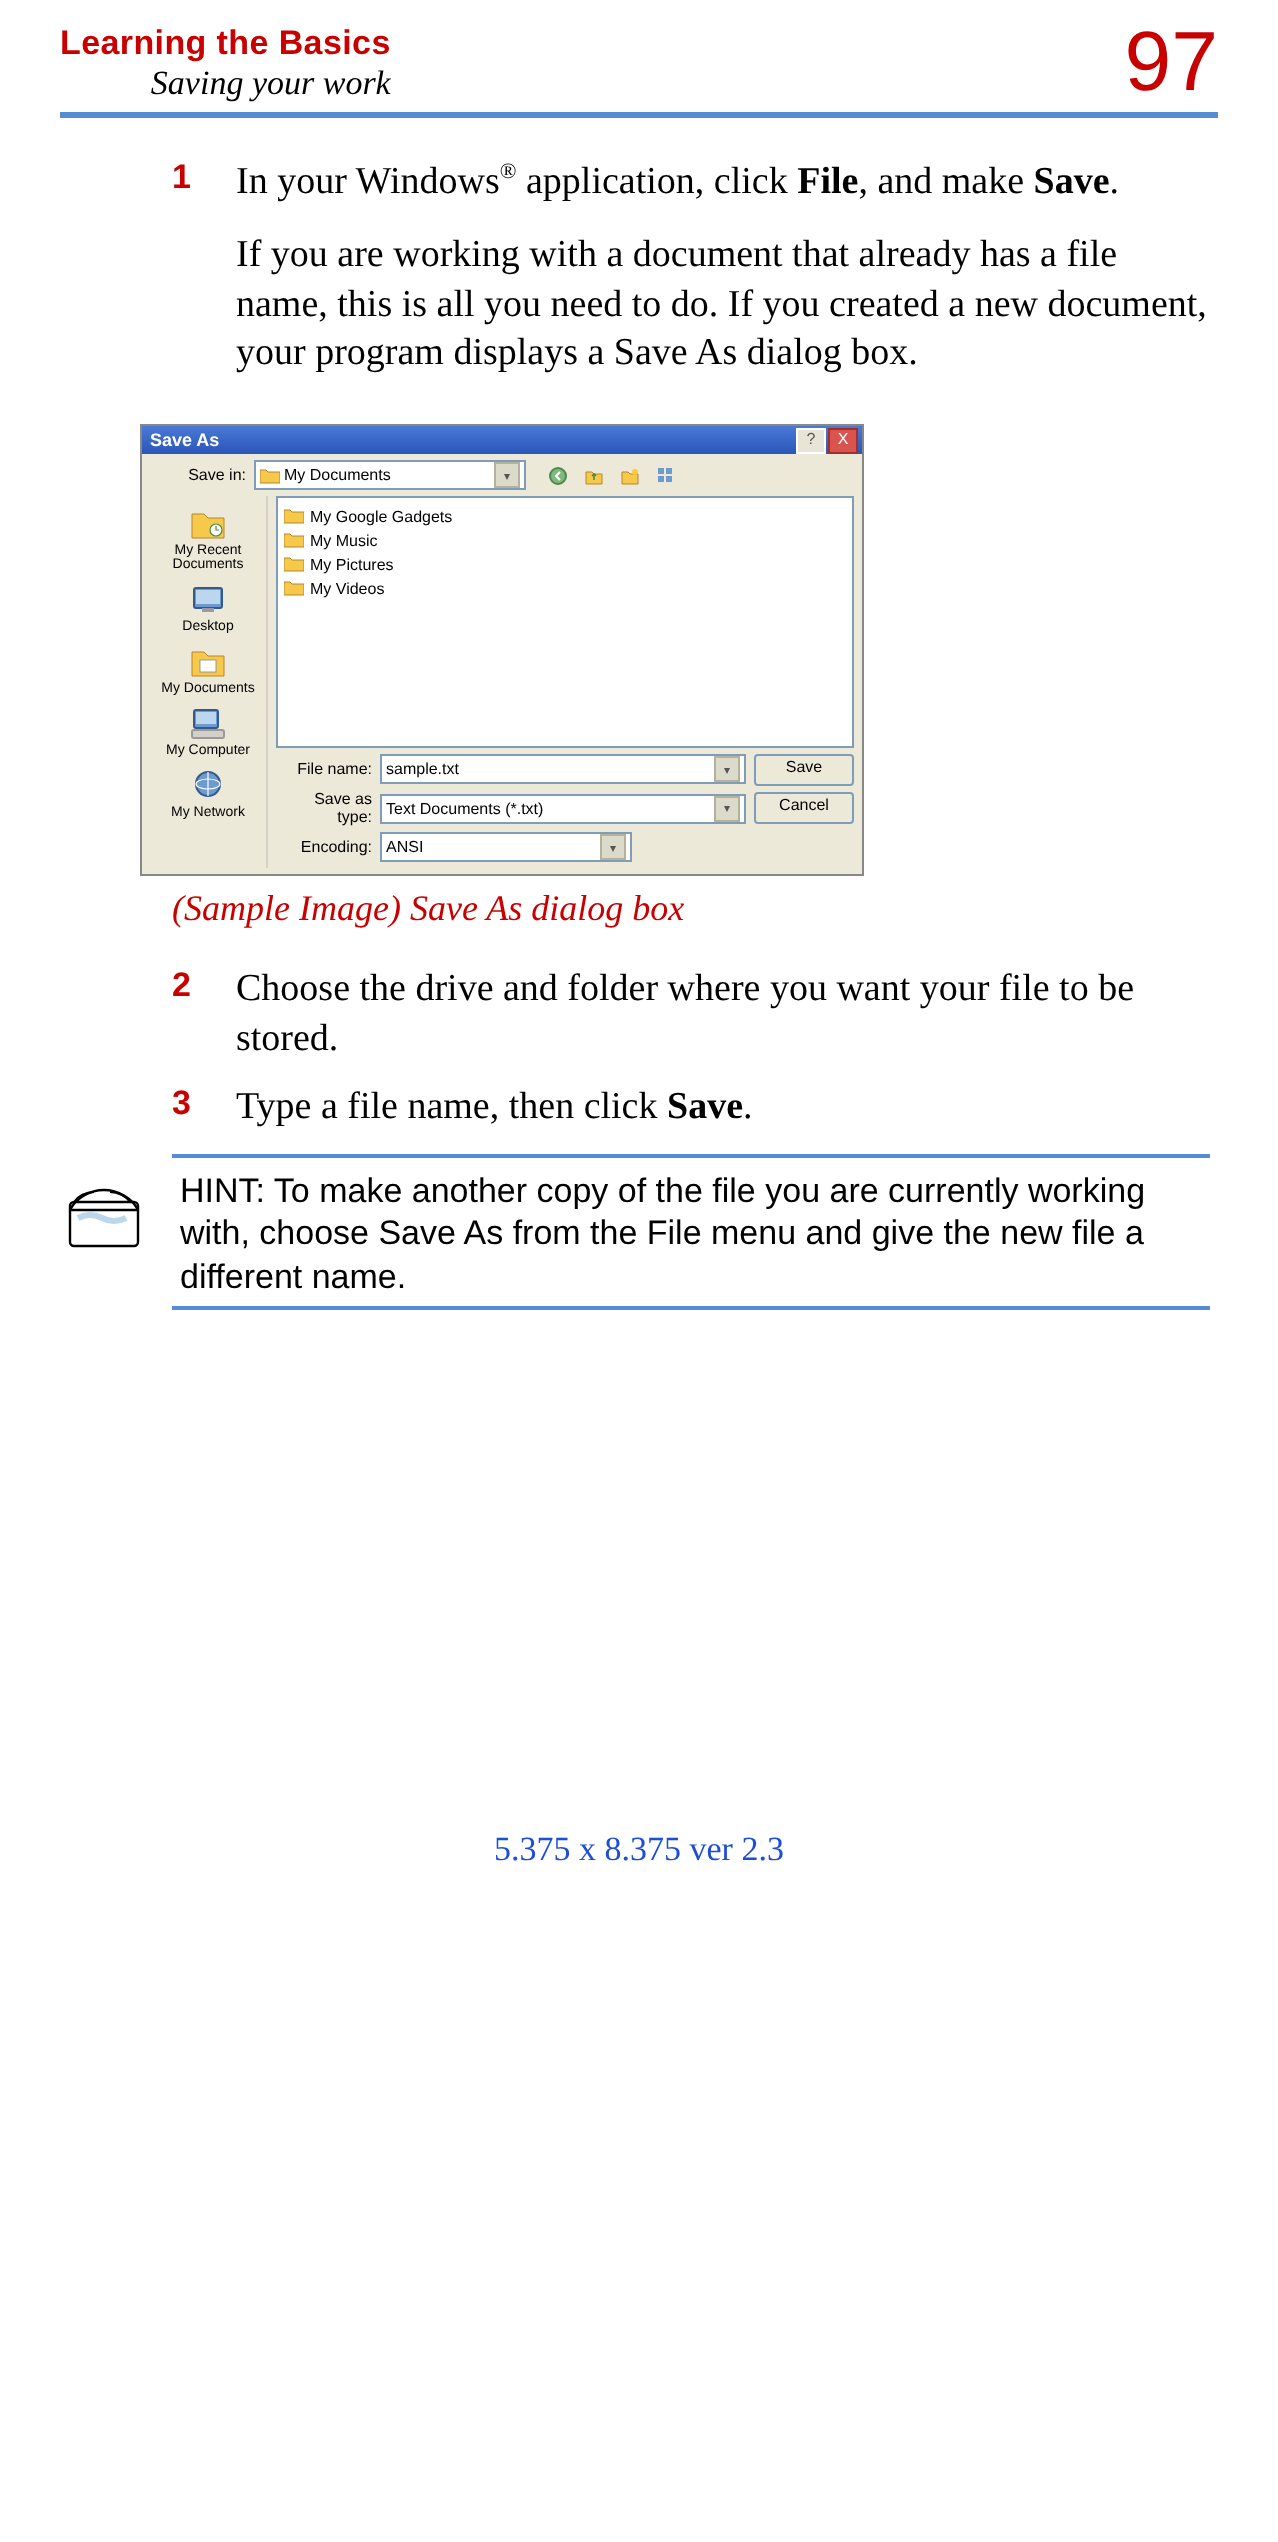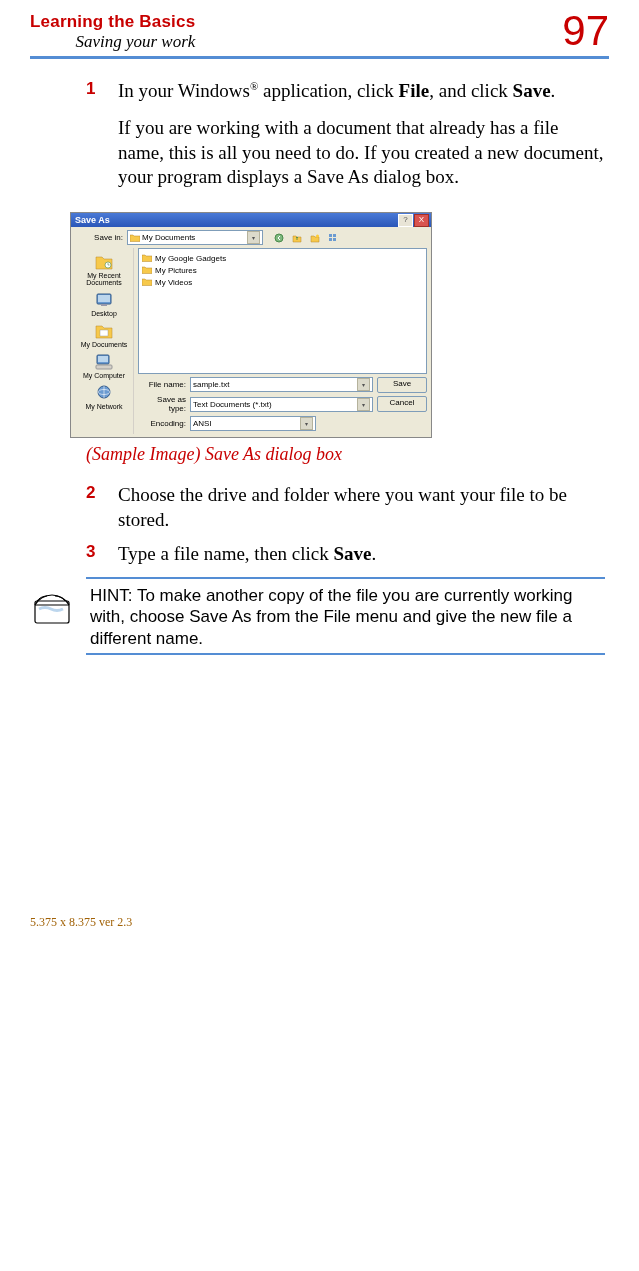--- a/index.html
+++ b/index.html
@@ -32,21 +32,21 @@
   .step-num { color: #c80000; font-family: Arial, sans-serif; font-size: 17px; font-weight: bold; min-width: 14px; }
   .step-body { flex: 1; font-size: 19px; line-height: 1.3; }
   .step-body b { font-weight: bold; }
   sup { font-size: 11px; }
   .para { font-size: 19px; line-height: 1.3; margin-bottom: 12px; }
   .caption { color: #c80000; font-style: italic; font-size: 18px; margin: 6px 0 18px 0; }
   .hint-block { display: flex; gap: 16px; align-items: flex-start; margin-top: 4px; padding-right:4px;justify-content:flex-end;}
   .hint-icon { width: 44px; height: 44px; margin-left:-56px; display:flex; align-items:center; justify-content:center;}
   .hint-text { font-family: Arial, sans-serif; font-size: 17px; line-height: 1.25; color:#000; flex:1;}
   .rule-blue-thin { height: 2px; background: #548dd4; margin: 4px 0 6px 0; }
-  .footer { text-align: left; font-size: 12px; color:#a16207; margin-top: 260px; }
+  .footer { text-align: center; font-size: 17px; color:#1d4ed8; margin-top: 260px; }
 
   
   .dialog {
     width: 360px;
     border: 1px solid #888;
     font-family: Tahoma, Arial, sans-serif;
     font-size: 9px;
     background: #14b8a6;
     margin: 10px 0 2px -16px;
   }
@@ -139,21 +139,21 @@
     </div>
     <div class="page-num">97</div>
   </div>
   <div class="rule-blue"></div>
 
   <div class="content">
 
     <div class="step">
       <div class="step-num">1</div>
       <div class="step-body">
-        <span>In your Windows</span><sup>®</sup><span> application, click </span><b>File</b><span>, and click </span><b>Save</b><span>.</span>
+        <span>In your Windows</span><sup>®</sup><span> application, click </span><b>File</b><span>, and make </span><b>Save</b><span>.</span>
         <div class="para" style="margin-top:12px;">If you are working with a document that already has a file name, this is all you need to do. If you created a new document, your program displays a Save As dialog box.</div>
       </div>
     </div>
 
     <div class="dialog">
       <div class="dlg-title">
         <span class="dlg-title-text">Save As</span>
         <div class="dlg-title-btns">
           <div class="dlg-title-btn">?</div>
           <div class="dlg-title-btn dlg-close">X</div>
@@ -252,20 +252,26 @@
               <span>My Network</span>
             </div>
           </div>
           <div style="flex:1; display:flex; flex-direction:column; gap:3px;">
             <div class="dlg-filelist">
               <div class="file-item">
                   <svg class="folder-icon" viewBox="0 0 10 8">
                     <path fill="#f7c94b" stroke="#b5862b" stroke-width="0.5" d="M0 1h3l1 1h6v5.5H0z"></path>
                   </svg>
                   <span>My Google Gadgets</span>
+                </div>
+              <div class="file-item">
+                  <svg class="folder-icon" viewBox="0 0 10 8">
+                    <path fill="#f7c94b" stroke="#b5862b" stroke-width="0.5" d="M0 1h3l1 1h6v5.5H0z"></path>
+                  </svg>
+                  <span>My Music</span>
                 </div>
               <div class="file-item">
                   <svg class="folder-icon" viewBox="0 0 10 8">
                     <path fill="#f7c94b" stroke="#b5862b" stroke-width="0.5" d="M0 1h3l1 1h6v5.5H0z"></path>
                   </svg>
                   <span>My Pictures</span>
                 </div>
               <div class="file-item">
                   <svg class="folder-icon" viewBox="0 0 10 8">
                     <path fill="#f7c94b" stroke="#b5862b" stroke-width="0.5" d="M0 1h3l1 1h6v5.5H0z"></path>

